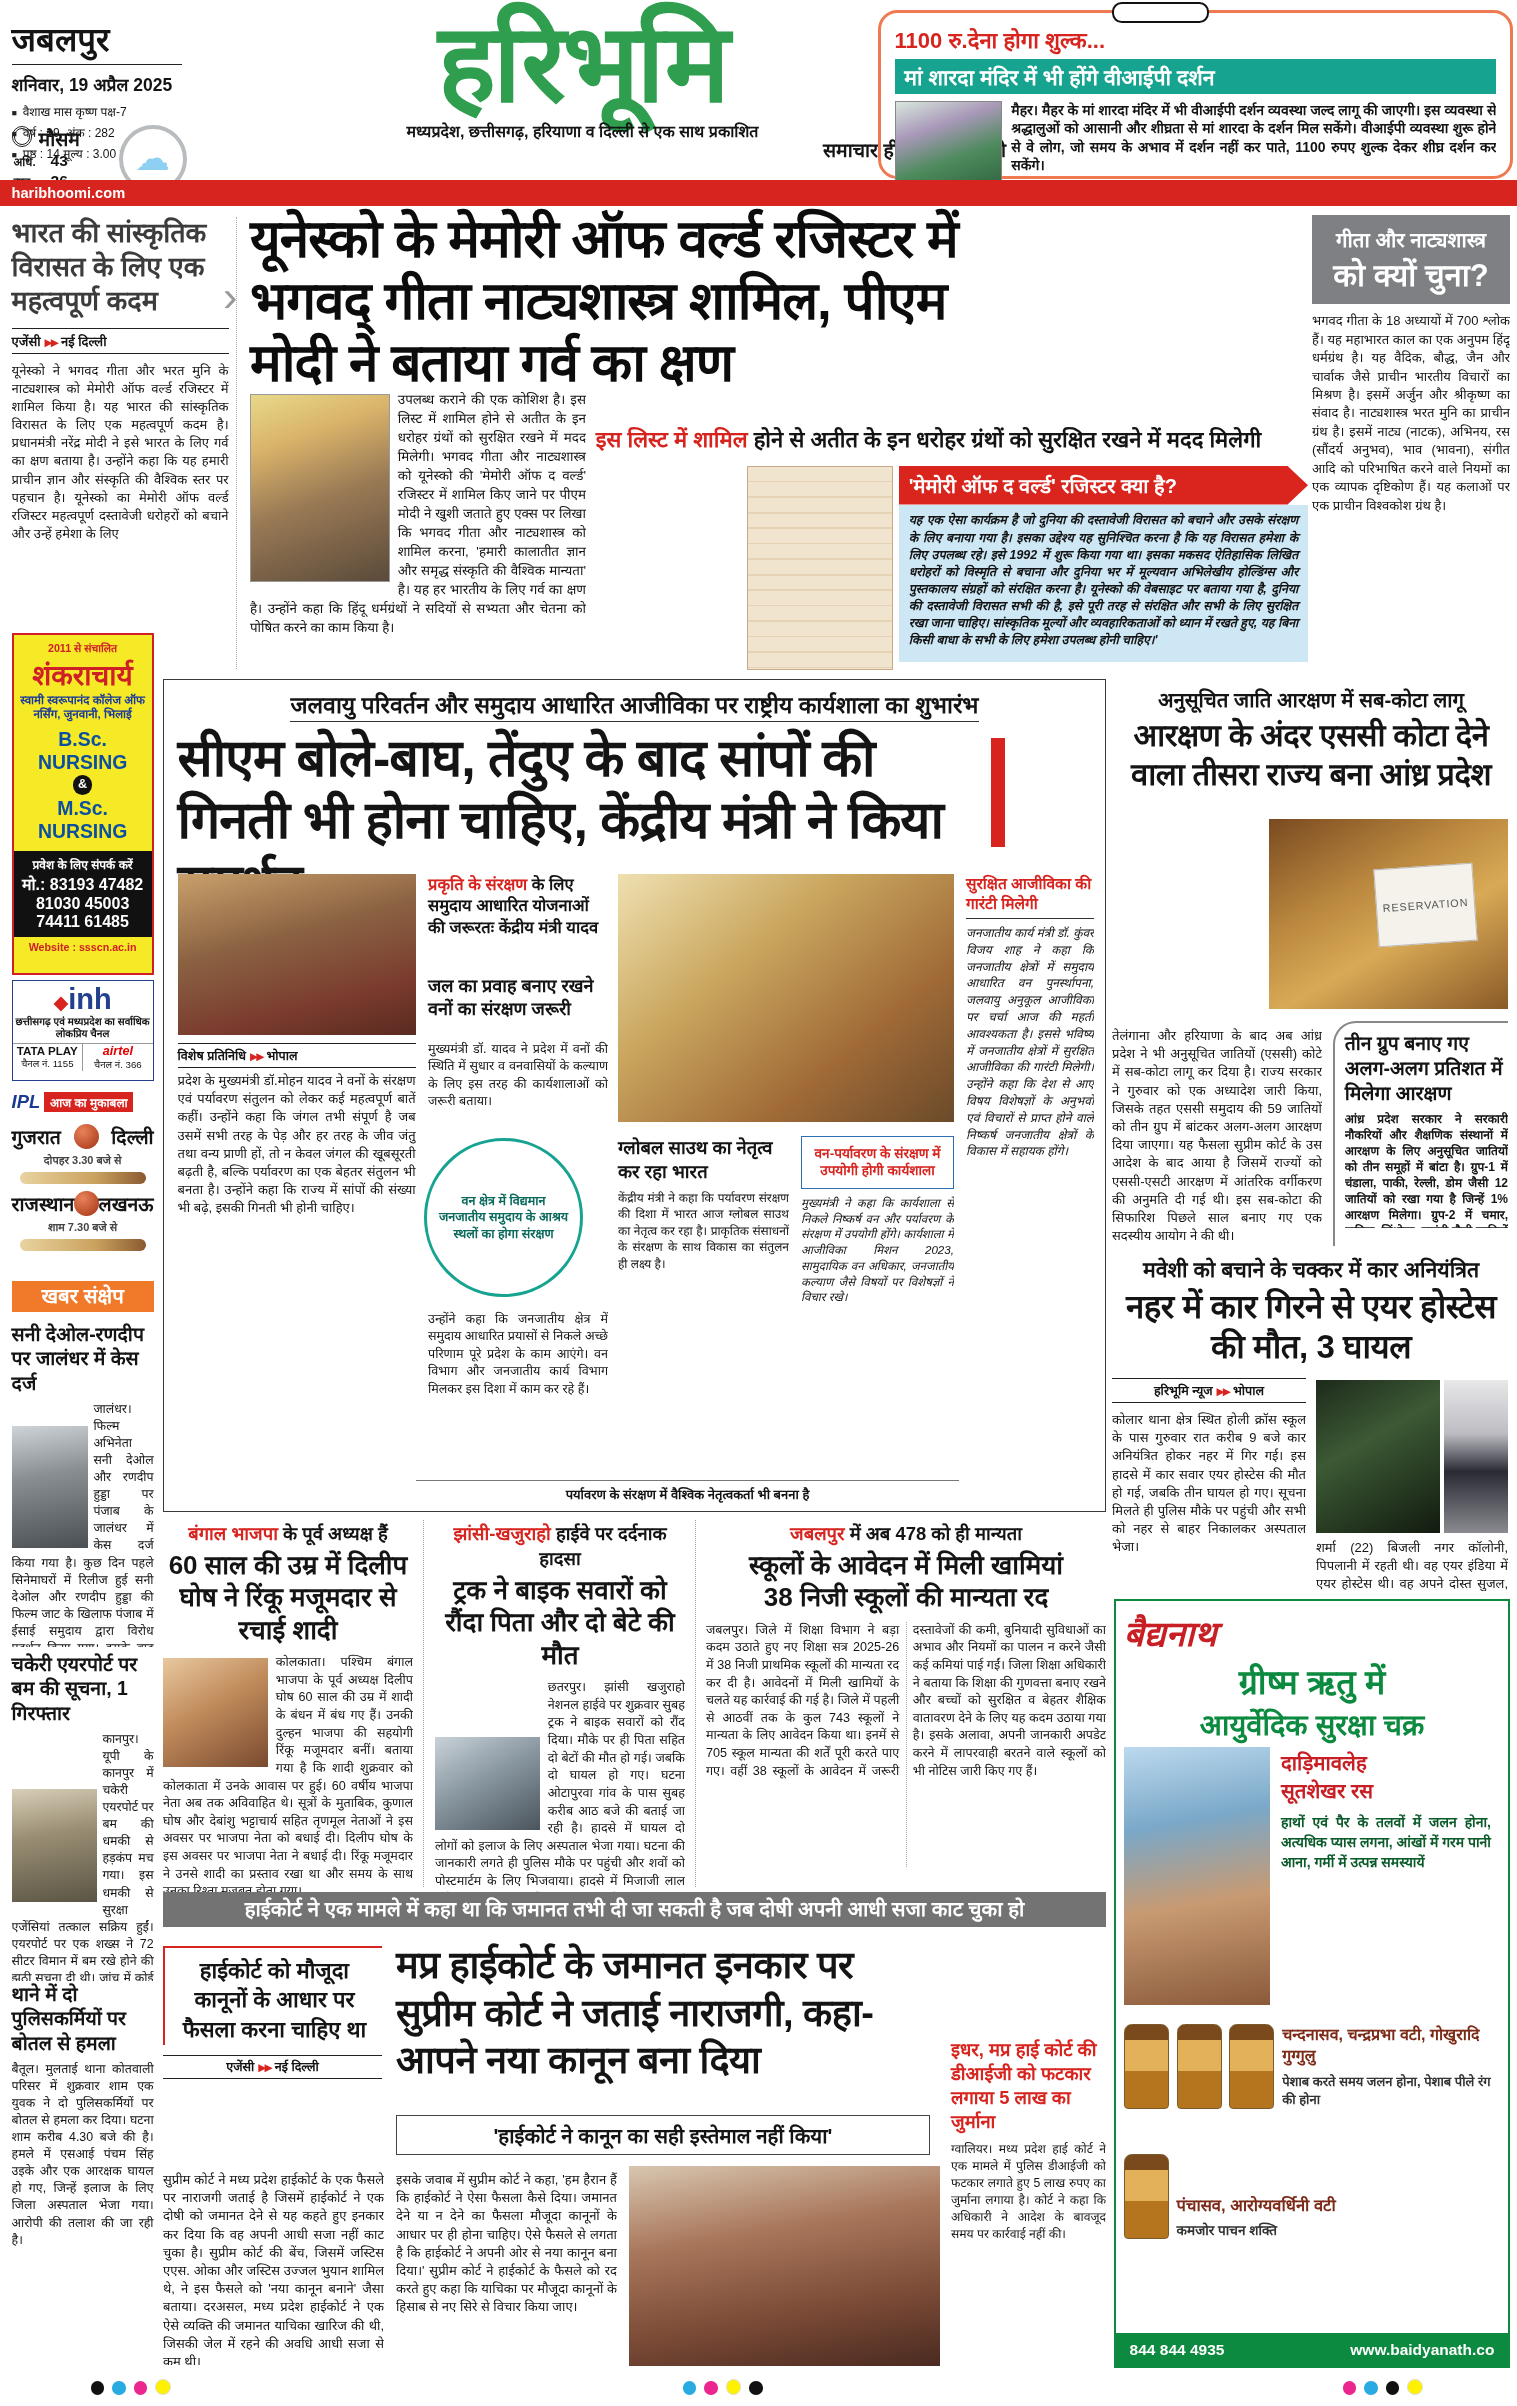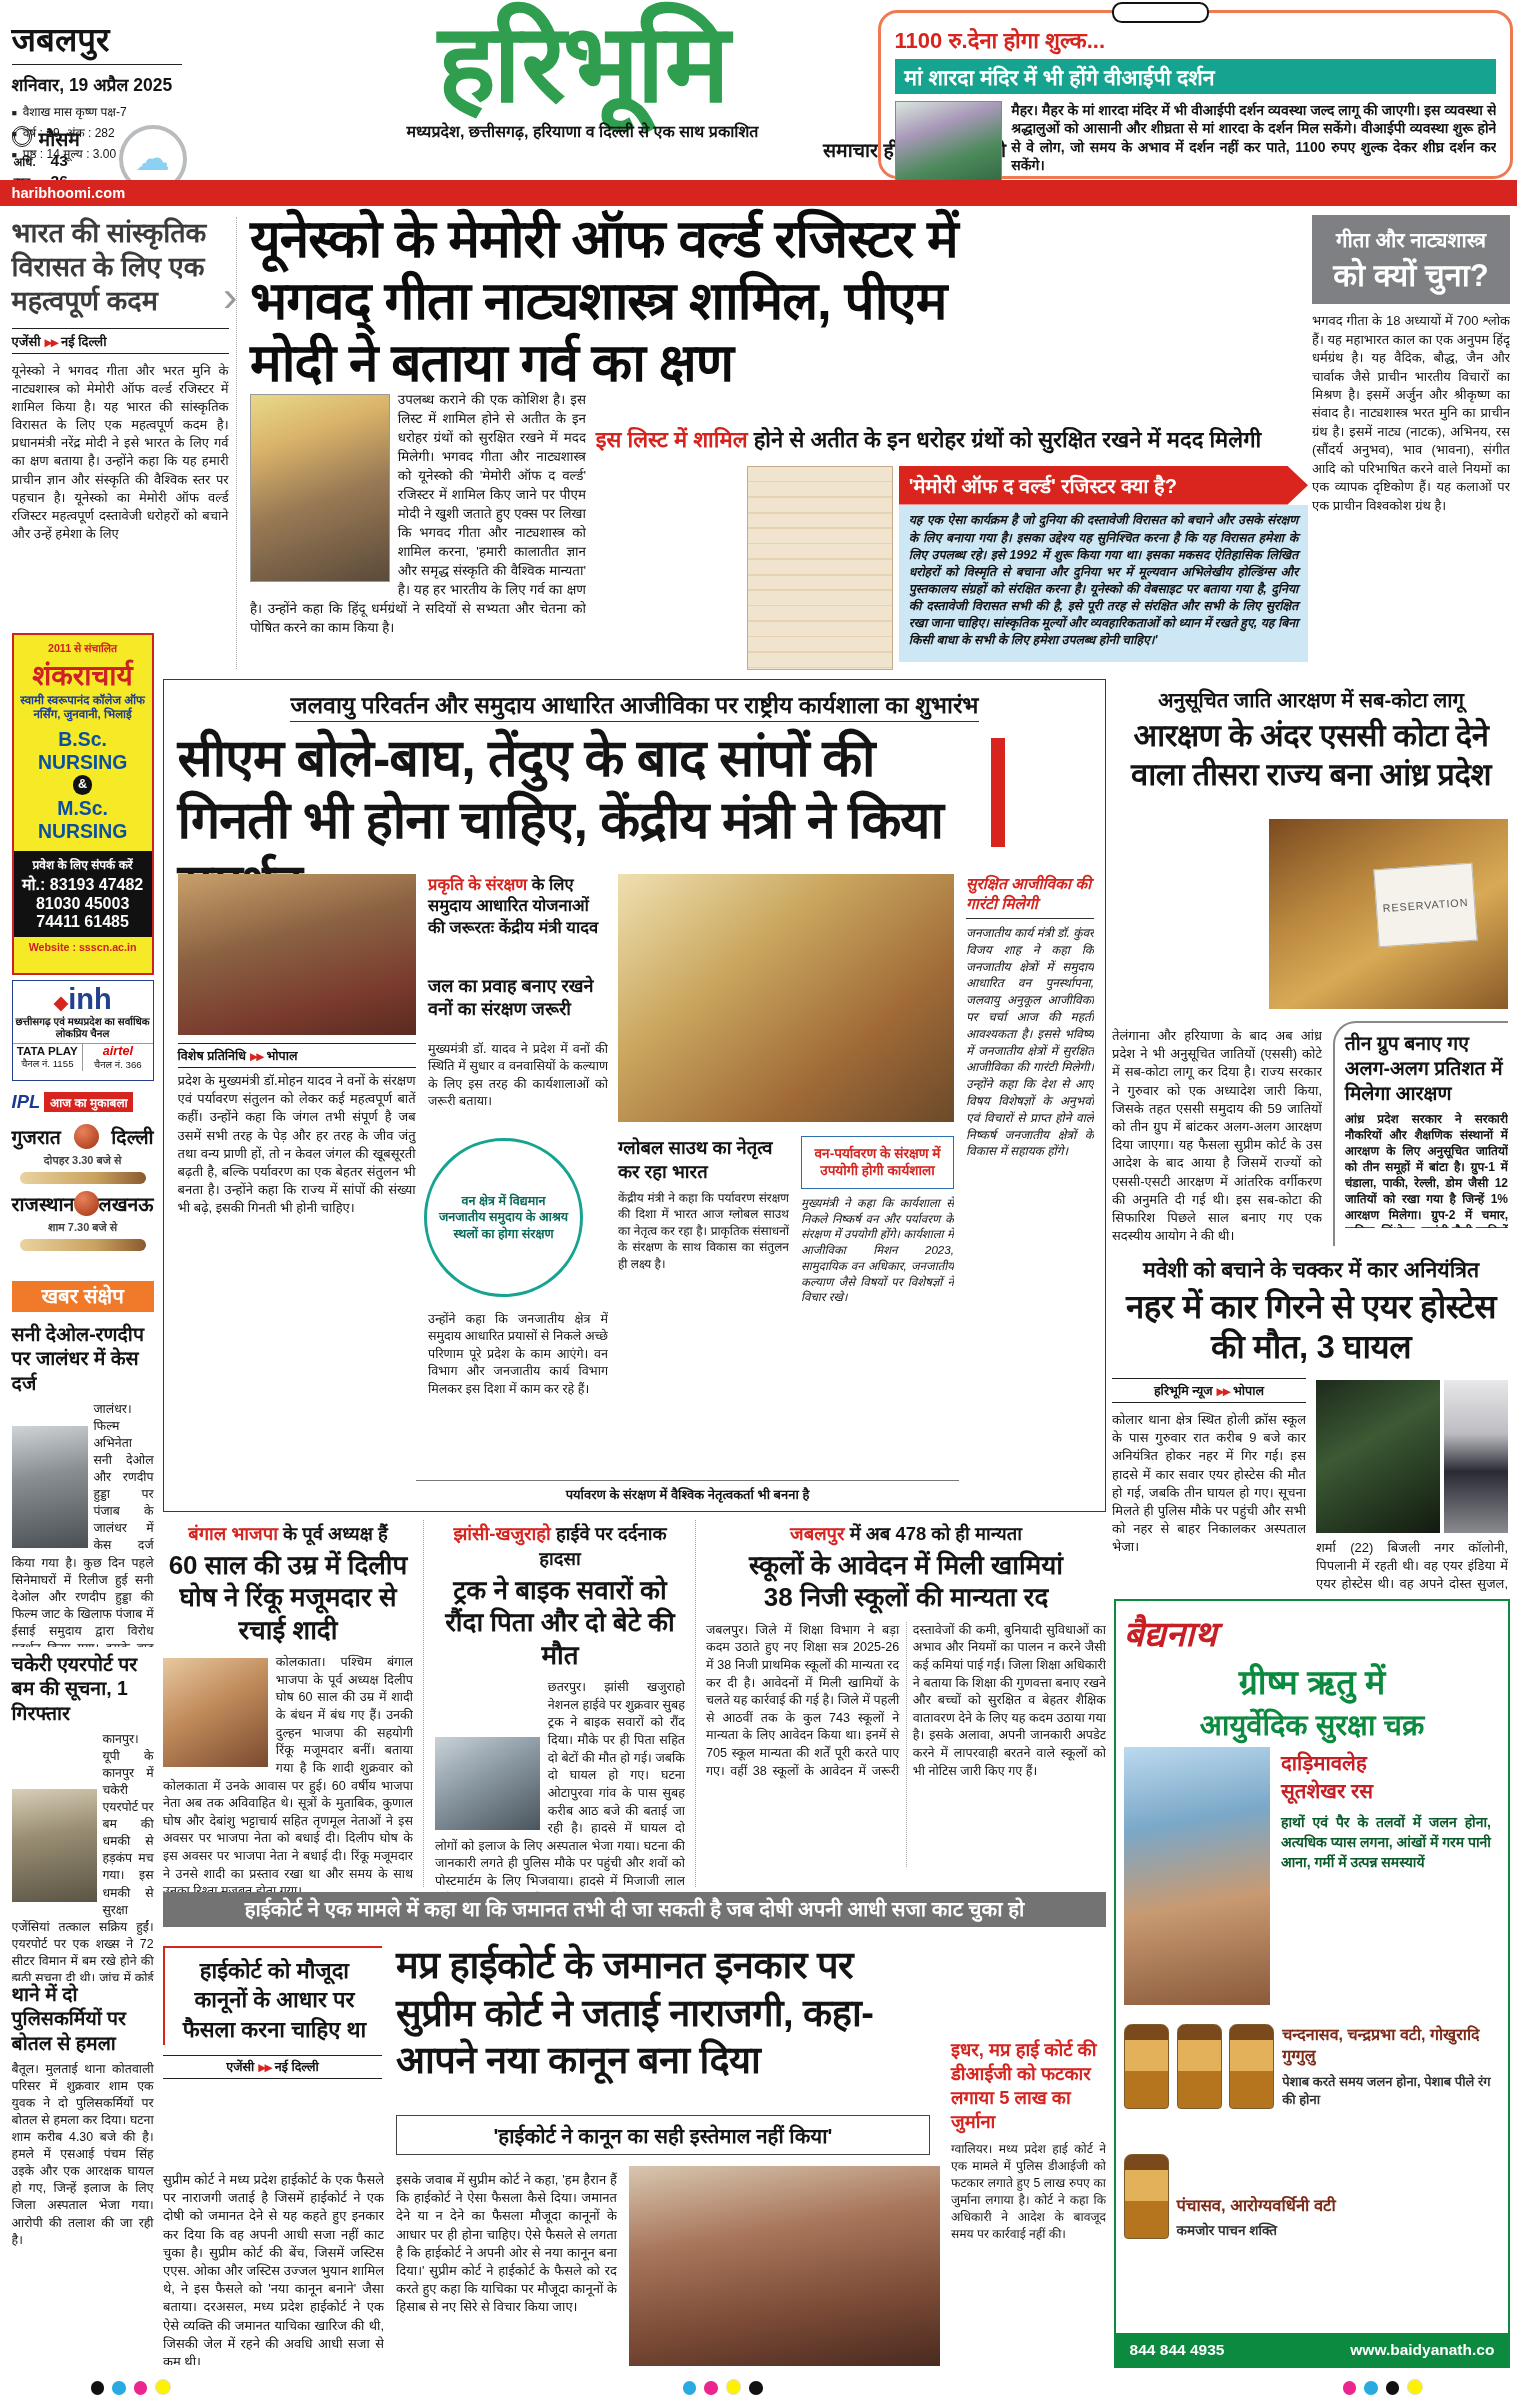--- a/index.html
+++ b/index.html
@@ -211,21 +211,21 @@
       <div class="b" style="font-size:18.4px;line-height:1.3;">ग्लोबल साउथ का नेतृत्व कर रहा भारत</div>
       <div class="jt ov" style="font-size:12px;line-height:1.38;margin-top:5.8px;height:204px;">केंद्रीय मंत्री ने कहा कि पर्यावरण संरक्षण की दिशा में भारत आज ग्लोबल साउथ का नेतृत्व कर रहा है। प्राकृतिक संसाधनों के संरक्षण के साथ विकास का संतुलन ही लक्ष्य है।</div>
     </div>
 
     <div class="abs" style="left:637px;top:456px;width:153px;">
       <div class="ctr b" style="font-size:13.6px;color:#d7241f;border:1.9px solid #2f6db2;padding:7.8px 5.8px;line-height:1.3;">वन-पर्यावरण के संरक्षण में उपयोगी होगी कार्यशाला</div>
       <div class="jt ital ov" style="font-size:11.6px;line-height:1.36;margin-top:5.8px;height:233px;">मुख्यमंत्री ने कहा कि कार्यशाला से निकले निष्कर्ष वन और पर्यावरण के संरक्षण में उपयोगी होंगे। कार्यशाला में आजीविका मिशन 2023, सामुदायिक वन अधिकार, जनजातीय कल्याण जैसे विषयों पर विशेषज्ञों ने विचार रखे।</div>
     </div>
 
     <div class="abs" style="left:802px;top:194px;width:128px;">
-      <div class="b" style="font-size:15.5px;color:#d7241f;border-bottom:1.9px solid #333;padding-bottom:3.9px;line-height:1.3;font-style:italic;">सुरक्षित आजीविका की गारंटी मिलेगी</div>
+      <div class="b" style="font-size:15.5px;color:#d7241f;border-bottom:1.9px solid #333;padding-bottom:3.9px;line-height:1.3;">सुरक्षित आजीविका की गारंटी मिलेगी</div>
       <div class="jt ital ov" style="font-size:12px;line-height:1.4;margin-top:5.8px;height:524px;">जनजातीय कार्य मंत्री डॉ. कुंवर विजय शाह ने कहा कि जनजातीय क्षेत्रों में समुदाय आधारित वन पुनर्स्थापना, जलवायु अनुकूल आजीविका पर चर्चा आज की महती आवश्यकता है। इससे भविष्य में जनजातीय क्षेत्रों में सुरक्षित आजीविका की गारंटी मिलेगी। उन्होंने कहा कि देश से आए विषय विशेषज्ञों के अनुभवों एवं विचारों से प्राप्त होने वाले निष्कर्ष जनजातीय क्षेत्रों के विकास में सहायक होंगे।</div>
     </div>
 
     <div class="abs ctr b" style="left:252px;top:800px;width:543px;font-size:13px;border-top:1px solid #777;padding-top:3.9px;">पर्यावरण के संरक्षण में वैश्विक नेतृत्वकर्ता भी बनना है</div>
   </div>
 
   <div class="abs" style="left:1112px;top:685px;width:398px;height:563px;">
     <div class="ctr b" style="font-size:20.4px;">अनुसूचित जाति आरक्षण में सब-कोटा लागू</div>
     <div class="ctr b" style="font-size:31px;line-height:1.25;margin-top:3.9px;letter-spacing:-0.5px;">आरक्षण के अंदर एससी कोटा देने वाला तीसरा राज्य बना आंध्र प्रदेश</div>
 

